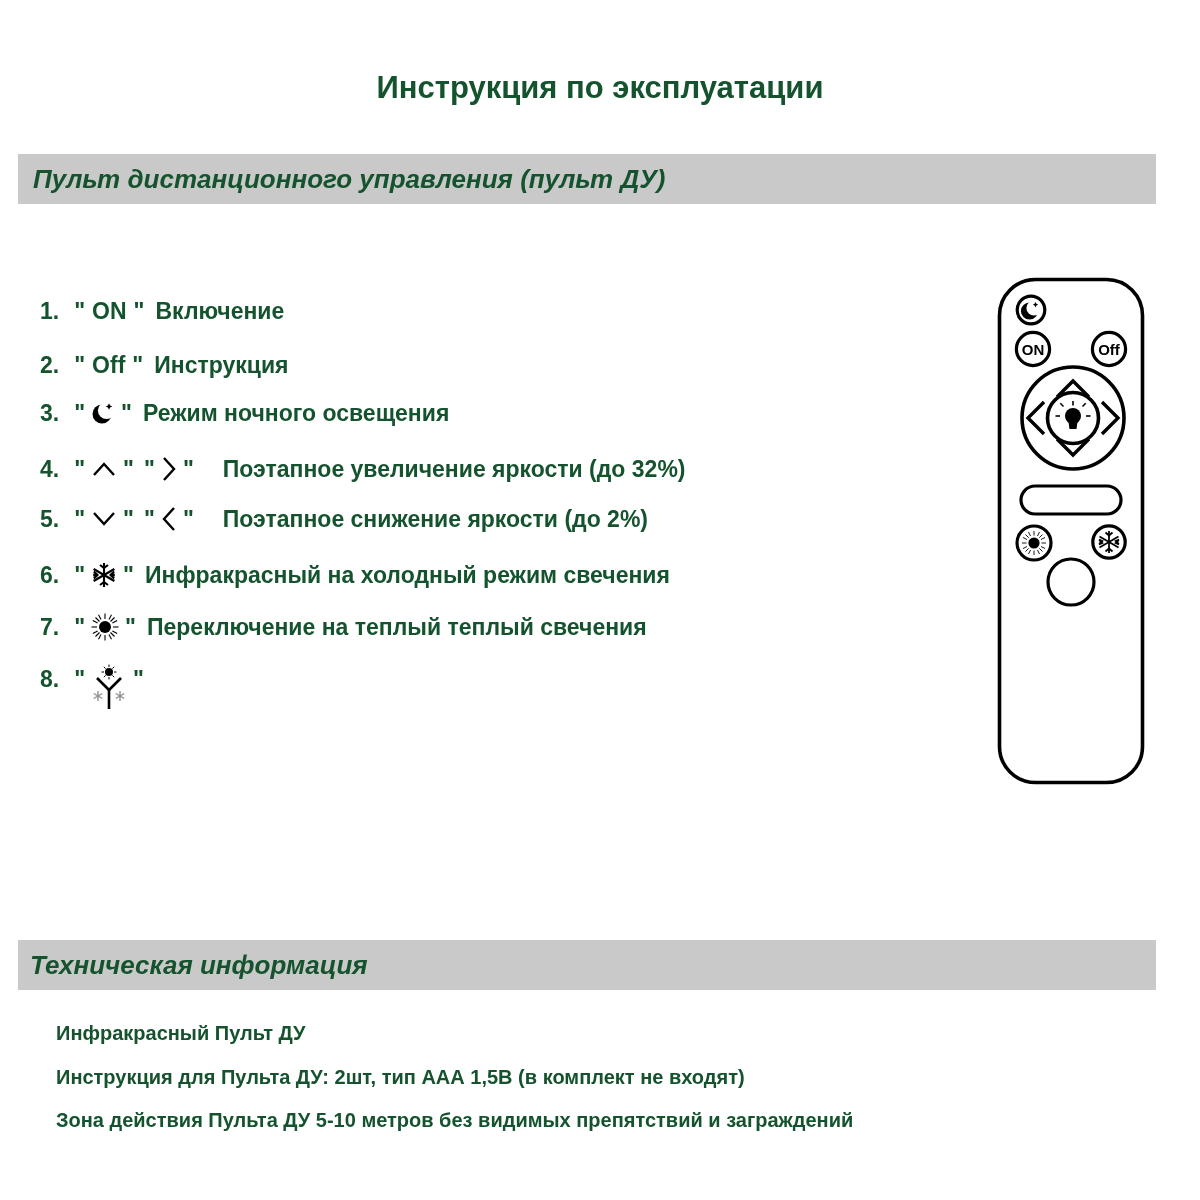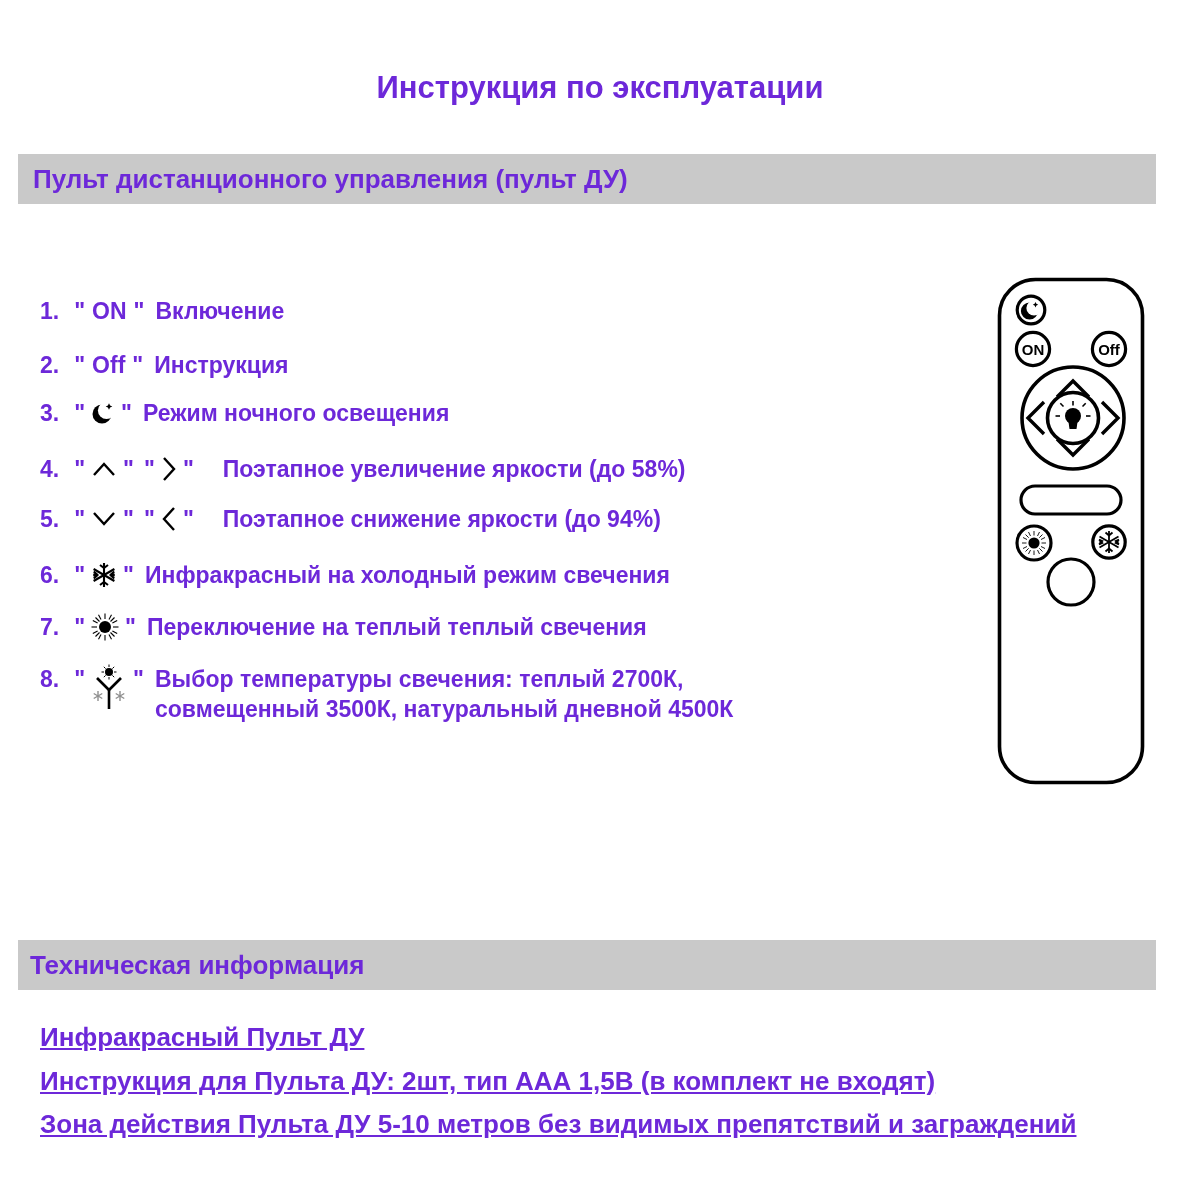--- a/index.html
+++ b/index.html
@@ -1,42 +1,42 @@
 <!DOCTYPE html>
 <html><head>
 <meta charset="utf-8">
 <style>
   html,body{margin:0;padding:0;background:#fff;}
   .page{
     position:relative;width:1156px;height:1200px;background:#fff;overflow:hidden;
-    font-family:"Liberation Sans","DejaVu Sans",sans-serif;font-weight:700;color:#6d28d9;
+    font-family:"Liberation Sans","DejaVu Sans",sans-serif;font-weight:700;color:#14532d;
   }
   .title{
     position:absolute;top:70px;left:0;width:1200px;text-align:center;
     font-size:31px;font-weight:700;
   }
   .banner{
     position:absolute;left:18px;width:1164px;height:50px;background:#c9c9c9;
     display:flex;align-items:center;padding-left:15px;box-sizing:border-box;
-    font-size:26px;font-weight:700;
+    font-size:26px;font-weight:700;font-style:italic;
   }
   .banner1{top:154px;}
   .banner2{top:940px;padding-left:12px;}
   .li{
     position:absolute;left:40px;display:flex;align-items:center;
     font-size:23px;white-space:nowrap;line-height:30px;
   }
   .li .num{margin-right:10px;}
   .li .q{margin:0 5px;}
   .li .lbl{margin:0 2px;}
   .li .txt{margin-left:6px;}
   .li .gap{display:inline-block;width:18px;}
   .icon{display:inline-flex;align-items:center;justify-content:center;}
   .twolines{display:flex;flex-direction:column;align-items:flex-start;line-height:30px;}
-  .tech-line{position:absolute;left:40px;font-size:26px;white-space:nowrap;text-decoration:underline;}
+  .tech-line{position:absolute;left:56px;font-size:20px;white-space:nowrap;}
   .remote{position:absolute;left:997px;top:277px;width:148px;height:508px;}
   svg{display:block;}
 </style>
 </head>
 <body>
 
 <div class="page">
 
   <div class="title">Инструкция по эксплуатации</div>
 
@@ -84,41 +84,41 @@
     </span>
     <span class="q">"</span>
     <span class="q">"</span>
     <span class="icon">
       <svg width="18" height="30" viewBox="0 0 18 30">
           <polyline points="4,4 14,15 4,26" fill="none" stroke="#000" stroke-width="2.4"></polyline>
         </svg>
     </span>
     <span class="q">"</span>
     <span class="gap"></span>
-    <span class="txt">Поэтапное увеличение яркости (до 58%)</span>
+    <span class="txt">Поэтапное увеличение яркости (до 32%)</span>
   </div>
 
   <div class="li" style="top:504px">
     <span class="num">5.</span>
     <span class="q">"</span>
     <span class="icon">
       <svg width="28" height="20" viewBox="0 0 28 20">
           <polyline points="4,4 14,15 24,4" fill="none" stroke="#000" stroke-width="2.4"></polyline>
         </svg>
     </span>
     <span class="q">"</span>
     <span class="q">"</span>
     <span class="icon">
       <svg width="18" height="30" viewBox="0 0 18 30">
           <polyline points="14,4 4,15 14,26" fill="none" stroke="#000" stroke-width="2.4"></polyline>
         </svg>
     </span>
     <span class="q">"</span>
     <span class="gap"></span>
-    <span class="txt">Поэтапное снижение яркости (до 94%)</span>
+    <span class="txt">Поэтапное снижение яркости (до 2%)</span>
   </div>
 
   <div class="li" style="top:560px">
     <span class="num">6.</span>
     <span class="q">"</span>
     <span class="icon">
       <svg width="28" height="28" viewBox="0 0 28 28">
         <g stroke="#000" stroke-width="2.1" fill="none">
           <line x1="14" y1="2" x2="14" y2="26"></line>
           <line x1="3.6" y1="8" x2="24.4" y2="20"></line>
@@ -191,24 +191,20 @@
           <line x1="8" y1="27" x2="8" y2="37"></line>
             <line x1="3.7" y1="29.5" x2="12.3" y2="34.5"></line>
             <line x1="3.7" y1="34.5" x2="12.3" y2="29.5"></line>
           <line x1="30" y1="27" x2="30" y2="37"></line>
             <line x1="25.7" y1="29.5" x2="34.3" y2="34.5"></line>
             <line x1="25.7" y1="34.5" x2="34.3" y2="29.5"></line>
         </g>
       </svg>
     </span>
     <span class="q">"</span>
-    <span class="txt twolines">
-      <span>Выбор температуры свечения: теплый 2700К,</span>
-      <span>совмещенный 3500К, натуральный дневной 4500К</span>
-    </span>
   </div>
 
   <div class="remote">
     <svg width="148" height="508" viewBox="0 0 148 508">
       <rect x="2.5" y="2.5" width="143" height="503" rx="36" fill="#fff" stroke="#000" stroke-width="3.6"></rect>
 
       <g>
         <circle cx="34" cy="33" r="13.8" fill="none" stroke="#000" stroke-width="3.2"></circle>
         <circle cx="32.5" cy="34" r="8.6" fill="#000"></circle>
         <circle cx="37" cy="31" r="7.6" fill="#fff"></circle>

